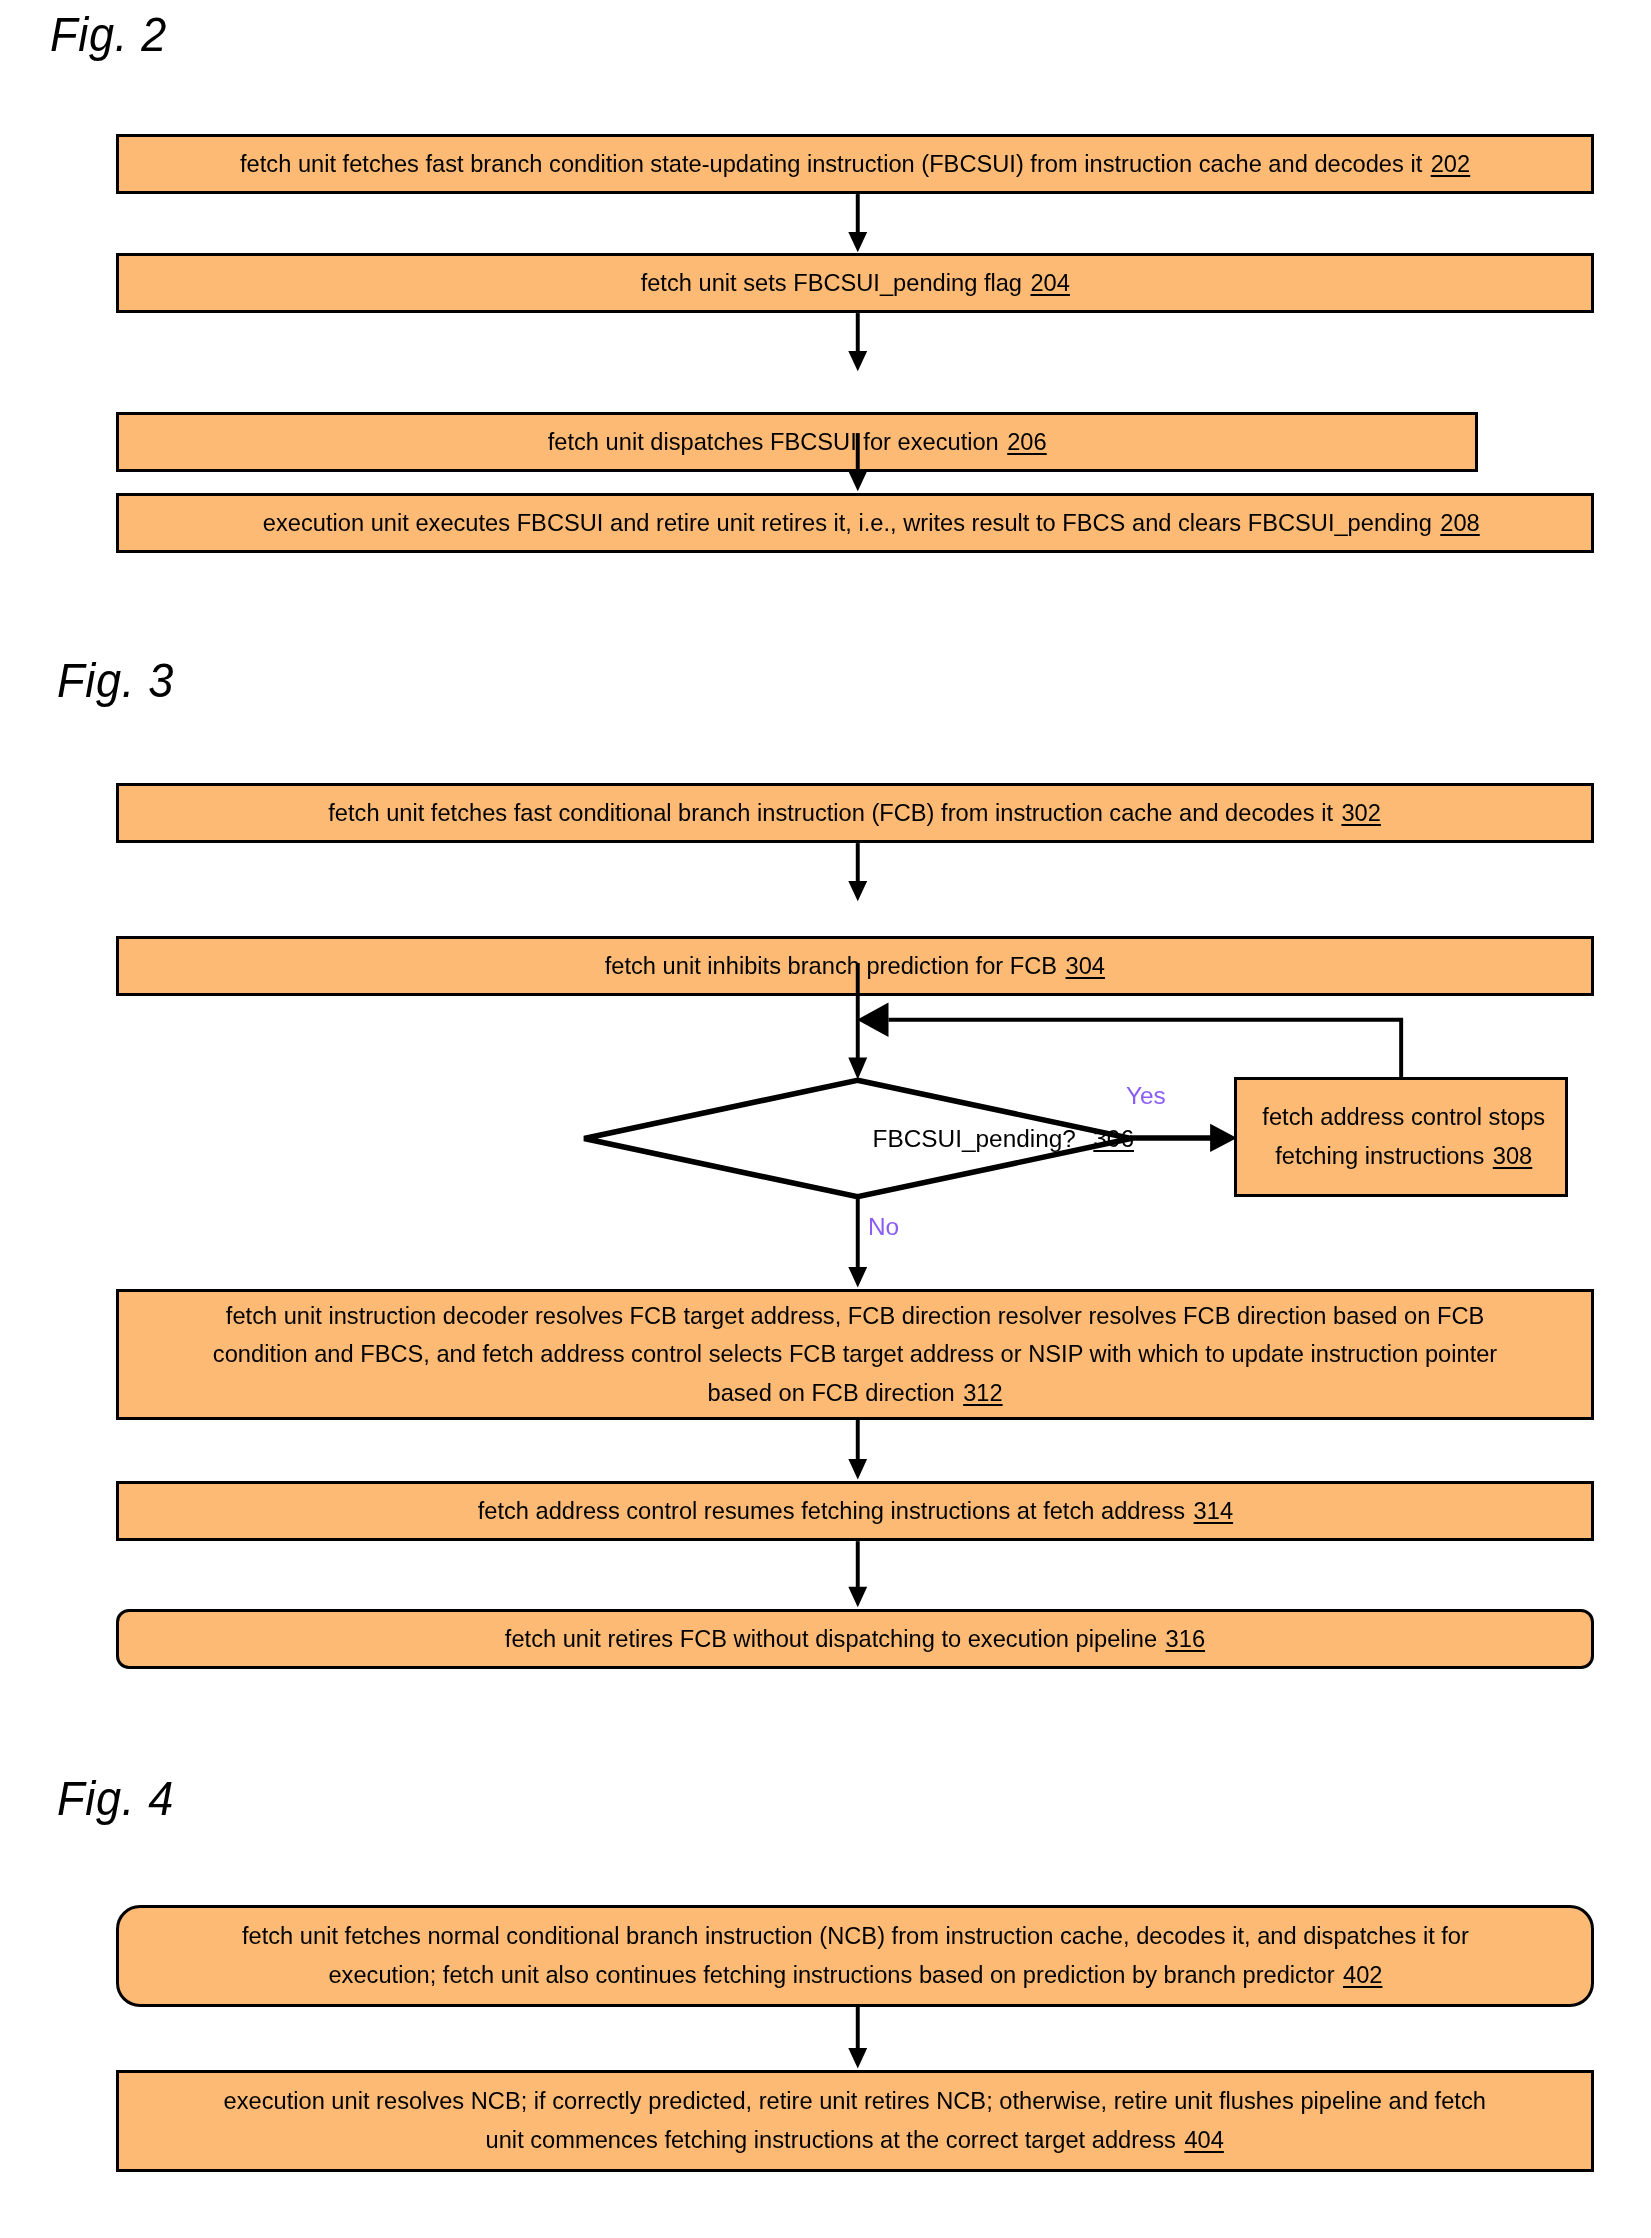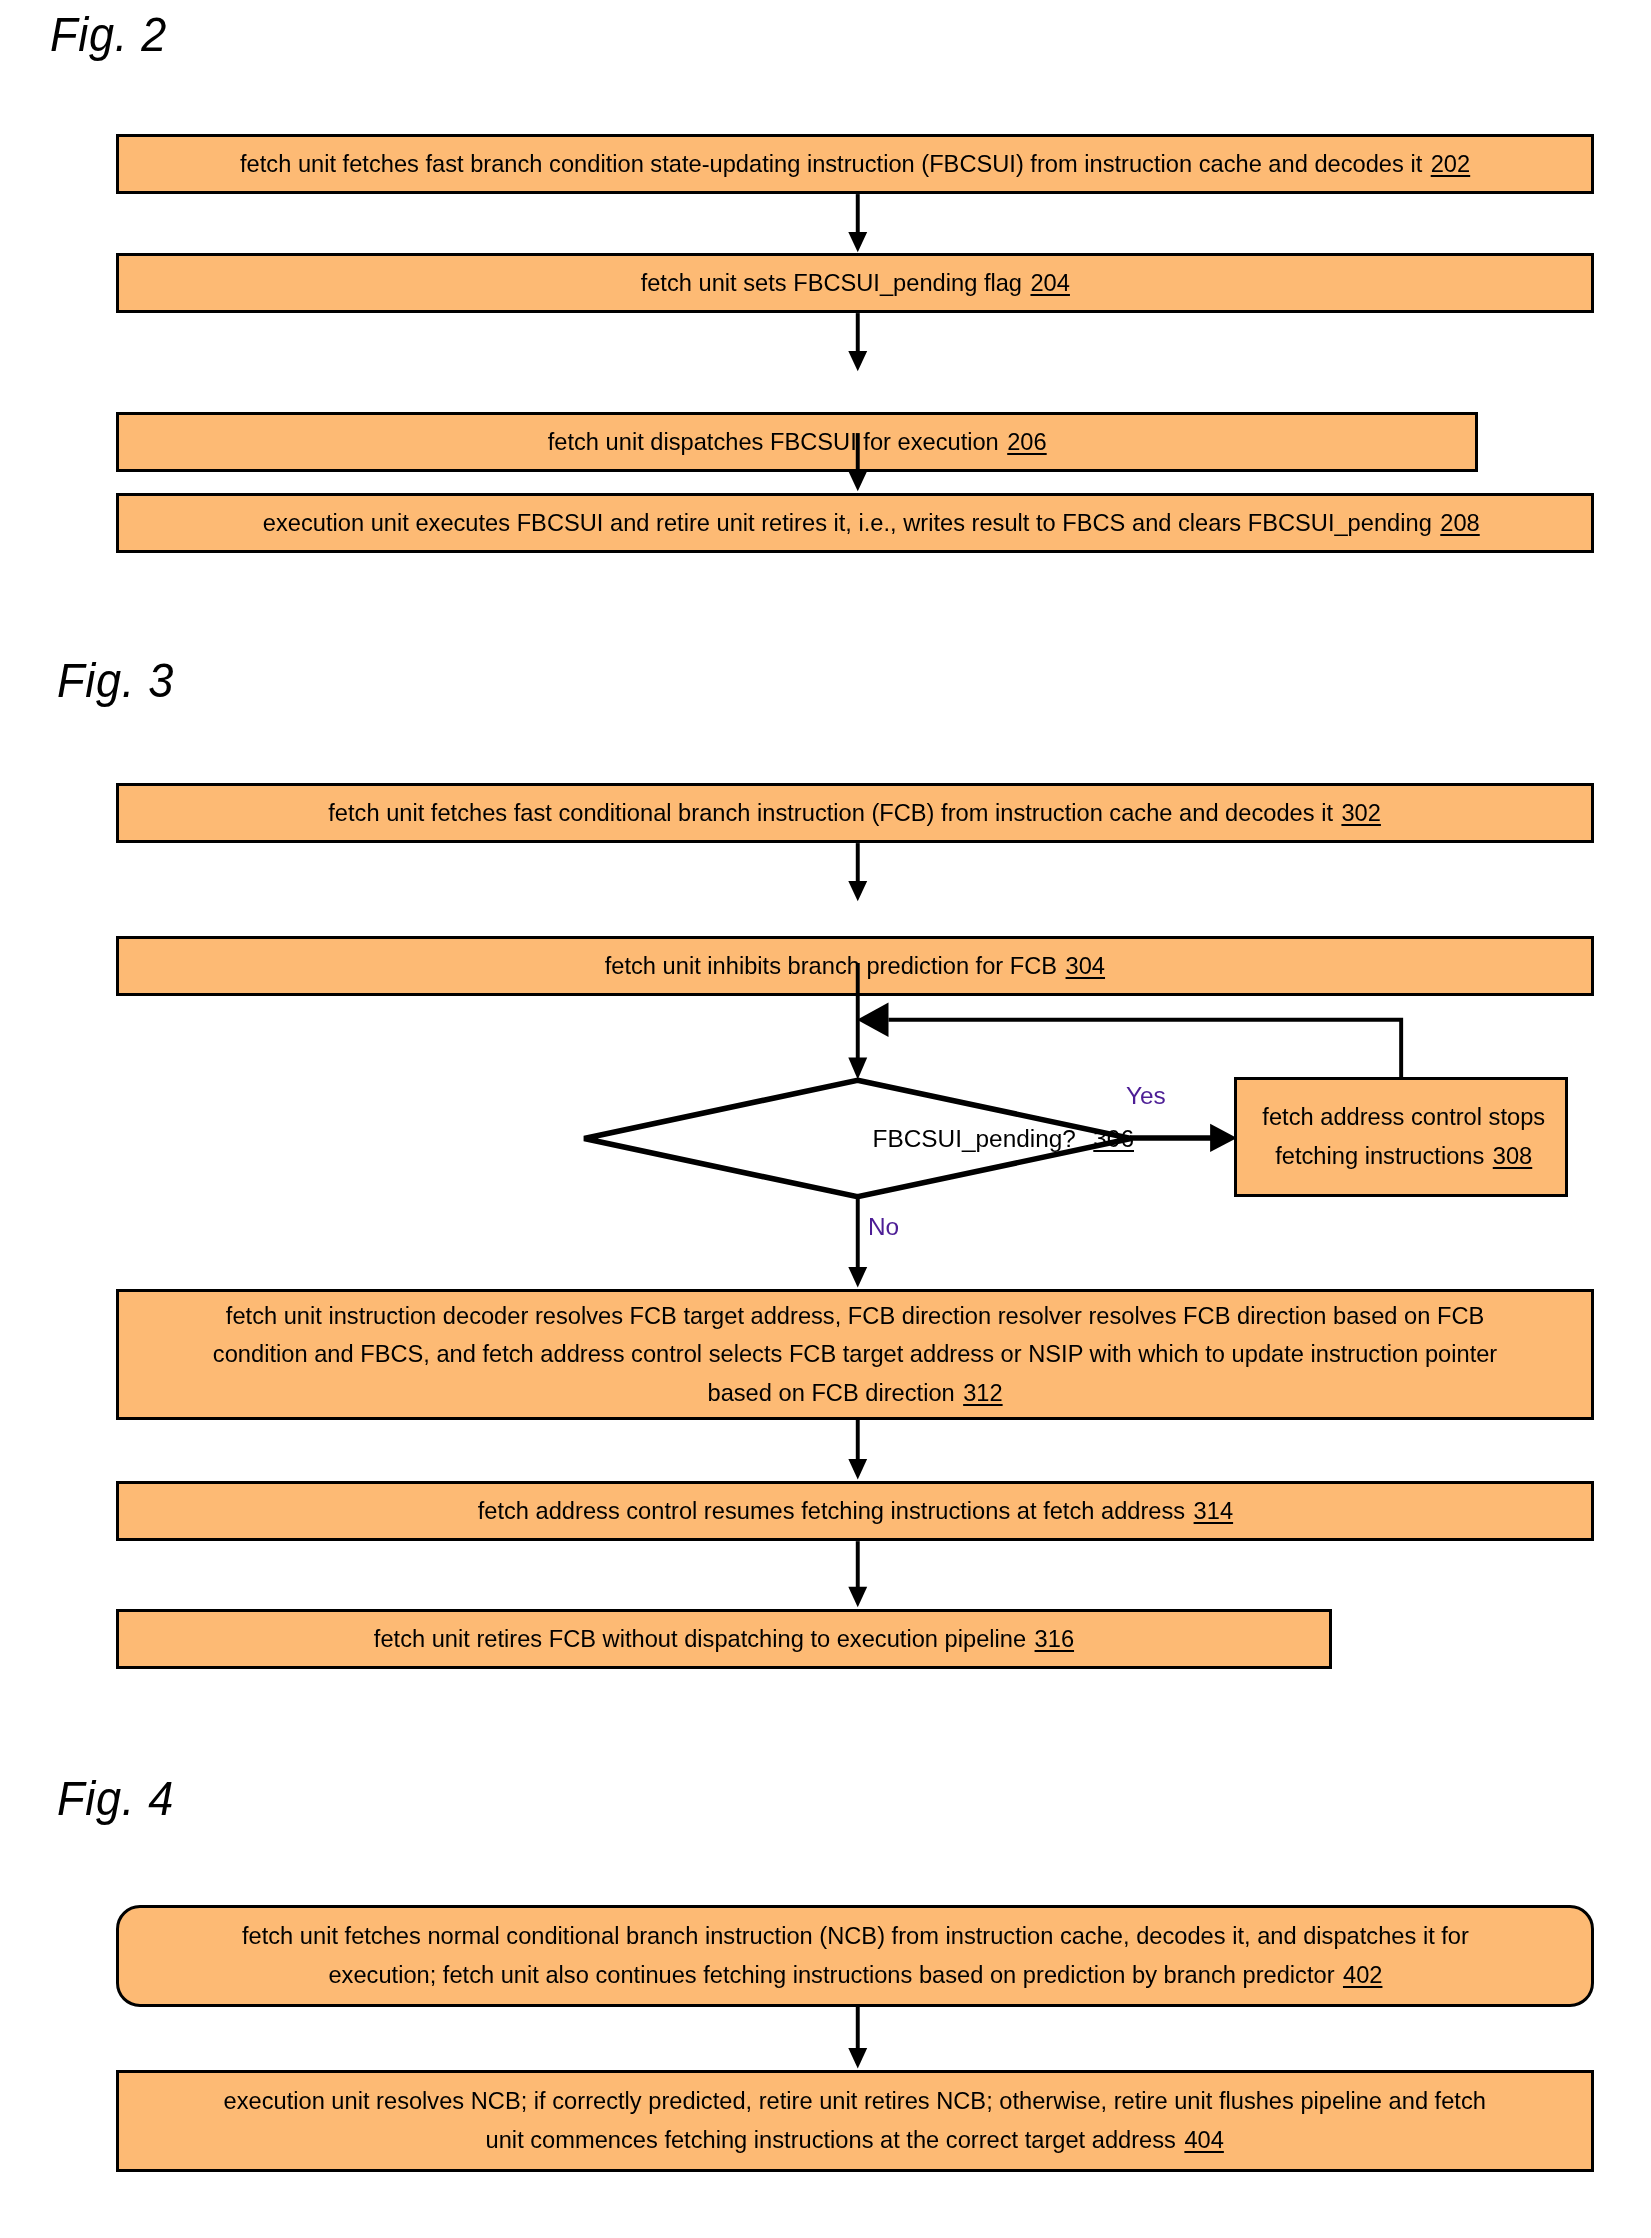--- a/index.html
+++ b/index.html
@@ -75,21 +75,21 @@
   }
 
   
   .conn { position: absolute; }
   .conn svg { display: block; overflow: visible; }
 
   .branch-label {
     position: absolute;
     font-family: "Liberation Sans", sans-serif;
     font-size: 24.4px;
-    color: #4c1d95;
+    color: #8b5cf6;
     white-space: nowrap;
   }
 </style>
 </head>
 <body>
 
 <div class="fig-label" style="left:50px; top:6.3px;">Fig. 2</div>
 
 <div class="node" style="left:116px; top:134px; width:1478px; height:60px;">
   <div class="txt">
@@ -229,21 +229,21 @@
   </div>
 </div>
 
 <div class="conn" style="left:842px; top:1541px;">
   <svg width="31.5" height="68" viewBox="0 0 40 86">
     <line x1="20" y1="0" x2="20" y2="68" stroke="#000" stroke-width="5"></line>
     <polygon points="20,84 8,58 32,58" fill="#000"></polygon>
   </svg>
 </div>
 
-<div class="node" style="left:116px; top:1609px; width:1216px; height:60px;">
+<div class="node" style="left:116px; top:1609px; width:1478px; height:60px;border-radius:13px;">
   <div class="txt">
     <span>fetch unit retires FCB without dispatching to execution pipeline</span><span class="sp"></span><span class="ref">316</span>
   </div>
 </div>
 
 <div class="fig-label" style="left:57px; top:1770px;">Fig. 4</div>
 
 <div class="node" style="left:116px; top:1905px; width:1478px; height:102px;border-radius:24px;">
   <div class="txt">
     <span>fetch unit fetches normal conditional branch instruction (NCB) from instruction cache, decodes it, and dispatches it for</span><br>

